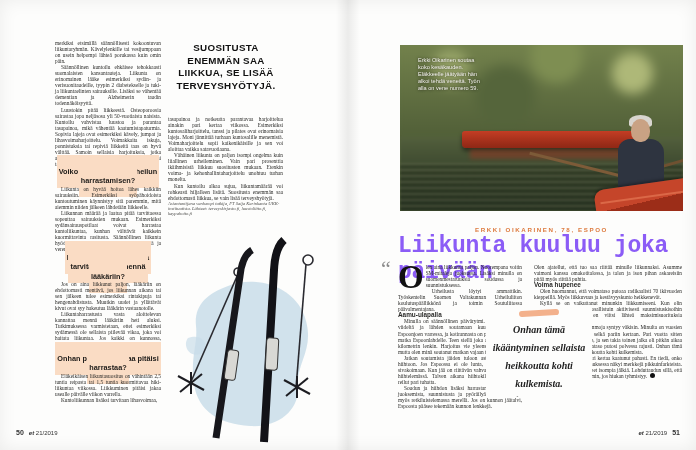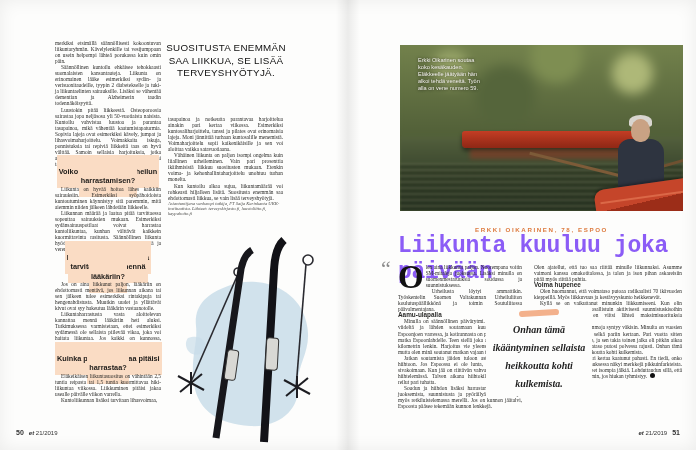--- a/index.html
+++ b/index.html
@@ -5,21 +5,21 @@
   html,body{margin:0;padding:0;}
   body{width:696px;height:450px;position:relative;background:#e9e7e3;font-family:"Liberation Serif",serif;color:#1c1c1c;overflow:hidden;}
   .spread{position:absolute;left:0;top:0;width:696px;height:450px;background:#fdfdfc;box-shadow:inset 0 0 18px rgba(0,0,0,.07);}
   .gutter{position:absolute;left:336px;top:0;width:24px;height:450px;background:linear-gradient(to right,rgba(0,0,0,0),rgba(0,0,0,.07) 50%,rgba(0,0,0,0));}
   .bodytxt{font-size:5.3px;line-height:6.05px;text-align:justify;color:#2a2a28;}
   .bodytxt p{margin:0;}
   .bodytxt p + p{text-indent:6px;}
   .qhead{font-family:"Liberation Sans",sans-serif;font-weight:bold;font-size:7.3px;line-height:9.5px;text-align:center;margin:5px 0 3px 0;color:#23201d;text-indent:0 !important;}
   .qhead span{background:#fadcc4;padding:12px 2px;box-decoration-break:clone;-webkit-box-decoration-break:clone;}
   .lp-col1{position:absolute;left:55px;top:40px;width:106px;}
-  .lp-quote{position:absolute;left:166px;top:42px;width:120px;font-family:"Liberation Sans",sans-serif;font-weight:normal;font-size:9.8px;line-height:12.6px;text-align:center;letter-spacing:.3px;color:#111;}
+  .lp-quote{position:absolute;left:166px;top:42px;width:120px;font-family:"Liberation Sans",sans-serif;font-weight:bold;font-size:9.8px;line-height:12.6px;text-align:center;letter-spacing:.3px;color:#111;}
   .lp-col2{position:absolute;left:168px;top:116px;width:115px;}
   .credit{font-style:italic;font-size:4.6px;line-height:5.4px;color:#4a4a48;margin-top:4px;text-align:left;text-indent:0 !important;}
   .footer{position:absolute;bottom:14px;font-family:"Liberation Sans",sans-serif;font-size:6px;color:#333;}
   .footer b{font-size:7px;}
   .f-left{left:16px;}
   .f-right{right:16px;}
   .maglogo{font-weight:bold;font-style:italic;}
   
   .ski-illo{position:absolute;left:168px;top:226px;width:175px;height:218px;}
   
@@ -62,21 +62,21 @@
   <div class="lp-col1 bodytxt">
     <p>merkiksi etsimällä säännöllisesti kokoontuvan liikuntaryhmän. Kävelylenkille tai vesijumppaan on usein helpompi lähteä porukassa kuin omin päin.</p>
     <p>Säännöllinen kuntoilu ehkäisee tehokkaasti suomalaisten kansantauteja. Liikunta on erinomainen lääke esimerkiksi sydän- ja verisuonitaudeille, tyypin 2 diabetekselle ja tuki- ja liikuntaelinten sairauksille. Lisäksi se vähentää dementian ja Alzheimerin taudin todennäköisyyttä.</p>
     <p>Luustokin pitää liikkeestä. Osteoporoosia sairastaa jopa neljäsosa yli 50-vuotiaista naisista. Kuntoilu vahvistaa luustoa ja parantaa tasapainoa, mikä vähentää kaatumistapaturmia. Sopivia lajeja ovat esimerkiksi kävely, jumpat ja lihasvoimaharjoittelu. Voimakkaita iskuja, ponnistuksia tai repiviä liikkeitä taas on hyvä välttää. Samoin sellaisia harjoituksia, jotka aiheuttavat selkärankaan voimakkaita kiertoja tai taivutuksia.</p>
     <p class="qhead"><span>Voiko sairaus estää urheilun harrastamisen?</span></p>
     <p>Liikunta on hyvää hoitoa lähes kaikkiin sairauksiin. Esimerkiksi syöpähoidoista kuntoutuminen käynnistyy sitä paremmin, mitä aiemmin niiden jälkeen lähdetään liikkeelle.</p>
     <p>Liikunnan määrää ja laatua pitää tarvittaessa sopeuttaa sairauksien mukaan. Esimerkiksi sydänsairauspotilaat voivat harrastaa kuntoliikuntaa, kunhan välttävät kaikkein kuormittavinta rasitusta. Säännöllinen liikunta hyödyttää sitä, sillä se laskee leposykettä ja verenpainetta ja helpottaa painonhallintaa.</p>
     <p class="qhead"><span>Millaisten oireiden takia tarvitaan pitää mennä lääkäriin?</span></p>
     <p>Jos on aina liikkunut paljon, lääkäriin on ehdottomasti mentävä, jos liikunnan aikana tai sen jälkeen tulee esimerkiksi rintakipuja tai hengenahdistusta. Muutkin uudet ja yllättävät kivut ovat syy hakeutua lääkärin vastaanotolle.</p>
     <p>Liikuntaharrastusta vasta aloittelevan kannattaa mennä lääkäriin heti aluksi. Tutkimuksessa varmistetaan, ettei esimerkiksi sydämessä ole sellaista piilevää vikaa, joka voi haitata liikuntaa. Jos kaikki on kunnossa, liikuntamääriä voi lisätä hiljalleen, jotta elimistö tottuu rasitukseen.</p>
-    <p class="qhead"><span>Kuinka paljon liikuntaa pitäisi harrastaa?</span></p>
+    <p class="qhead"><span>Onhan paljon liikuntaa pitäisi harrastaa?</span></p>
     <p>Eläkeikäisen liikuntasuositus on vähintään 2,5 tuntia reipasta tai 1,5 tuntia kuormittavaa hiki-liikuntaa viikossa. Liikkuminen pitäisi jakaa usealle päivälle viikon varrella.</p>
     <p>Kuntoliikunnan lisäksi tarvitaan lihasvoimaa,</p>
   </div>
 
   <div class="lp-quote">SUOSITUSTA ENEMMÄN SAA LIIKKUA, SE LISÄÄ TERVEYSHYÖTYJÄ.</div>
 
   <div class="lp-col2 bodytxt">
     <p>tasapainoa ja notkeutta parantavaa harjoittelua ainakin pari kertaa viikossa. Esimerkiksi kuntosaliharjoittelu, tanssi ja pilates ovat erinomaisia lajeja. Moni jännittää turhaan kuntosalille menemistä. Voimaharjoittelu sopii kaikenikäisille ja sen voi aloittaa vaikka satavuotiaana.</p>
     <p>Vähäinen liikunta on paljon isompi ongelma kuin liiallinen urheileminen. Vain pari prosenttia ikäihmisistä liikkuu suositusten mukaan. Etenkin voima- ja kehonhallintaharjoittelu unohtuu turhan monelta.</p>
     <p>Kun kuntoilu alkaa sujua, liikuntamäärää voi rohkeasti hiljalleen lisätä. Suositusta enemmän saa ehdottomasti liikkua, se vain lisää terveyshyötyjä.</p>

